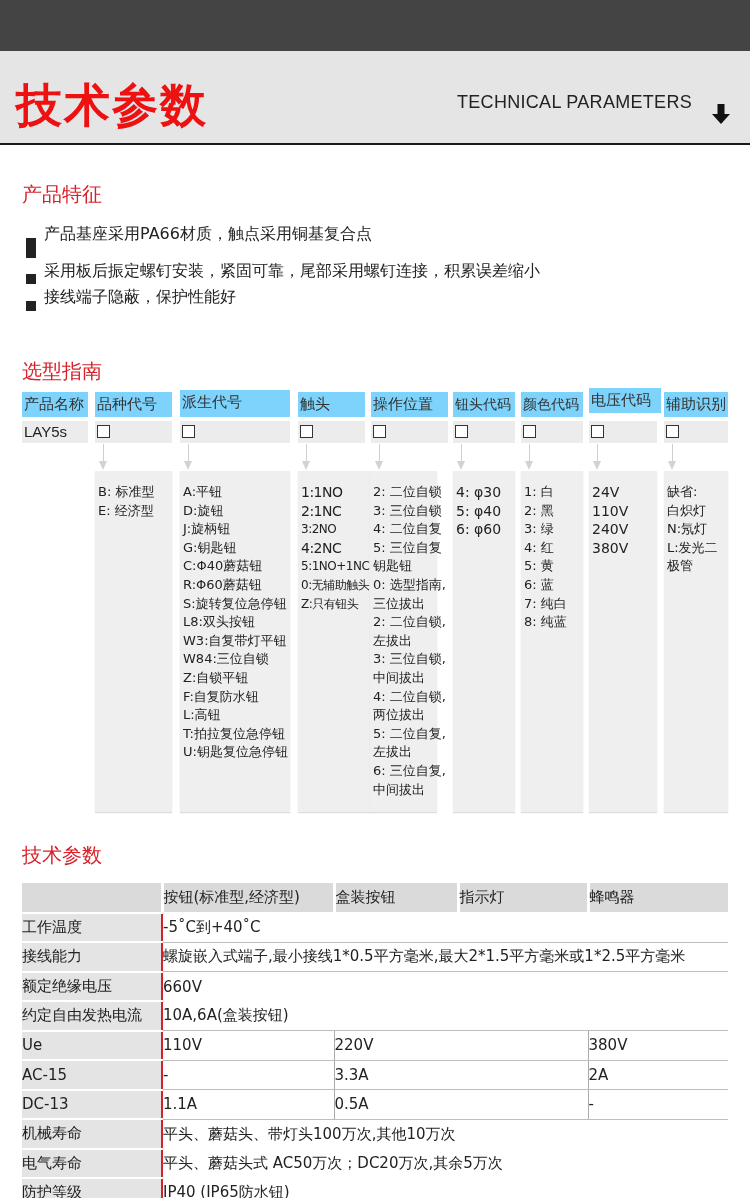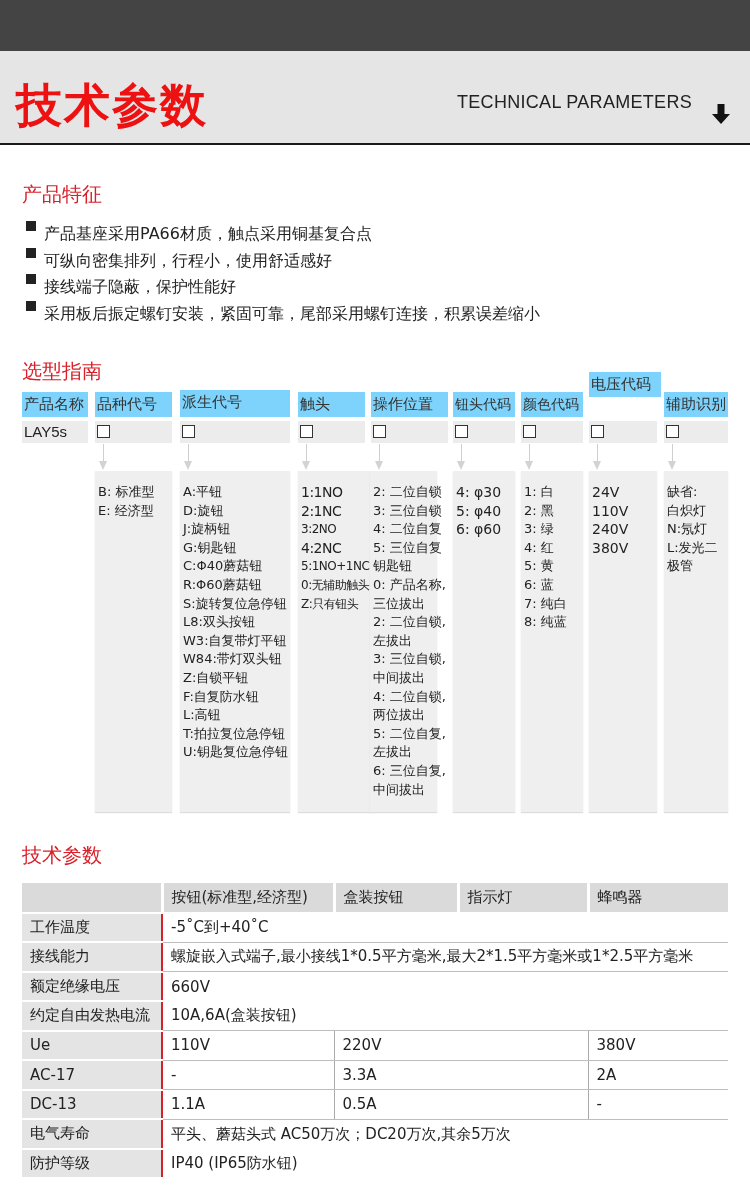--- a/index.html
+++ b/index.html
@@ -4,33 +4,33 @@
 <style>
   * { margin:0; padding:0; box-sizing:border-box; }
   body { width:750px; height:1198px; background:#ffffff; font-family:"Liberation Sans","DejaVu Sans",sans-serif; color:#222; position:relative; overflow:hidden; }
   .topbar { position:absolute; left:0; top:0; width:750px; height:51px; background:#444444; }
   .header { position:absolute; left:0; top:51px; width:750px; height:94px; background:#e5e5e5; border-bottom:2px solid #1a1a1a; }
   .header .title { position:absolute; left:16px; top:24px; font-size:46px; font-weight:bold; color:#ee1111; letter-spacing:2px; font-family:"DejaVu Sans",sans-serif; }
   .header .en { position:absolute; left:457px; top:41px; font-size:18px; color:#222; letter-spacing:0.3px; }
   .header .arrow { position:absolute; left:711px; top:52px; width:20px; height:22px; }
   .sec-title { position:absolute; left:22px; font-size:20px; color:#d8202a; font-family:"DejaVu Sans",sans-serif; }
   .features { position:absolute; left:26px; top:221px; }
-  .features li { list-style:none; font-size:16px; line-height:26.5px; color:#222; display:flex; align-items:flex-start; font-family:"DejaVu Sans",sans-serif; }
+  .features li { list-style:none; font-size:16px; line-height:26.5px; color:#222; display:flex; align-items:flex-end; font-family:"DejaVu Sans",sans-serif; }
   .features .sq { display:inline-block; width:10px; height:10px; background:#222; margin-right:8px; }
   .gh { position:absolute; height:25px; background:#7dd3fc; font-size:15px; line-height:25px; padding-left:2px; white-space:nowrap; overflow:hidden; font-family:"DejaVu Sans",sans-serif; color:#333; }
   .gv { position:absolute; height:22px; background:#ececec; font-size:15px; line-height:22px; padding-left:2px; }
   .box { display:inline-block; width:13px; height:13px; border:1.5px solid #333; background:#fff; vertical-align:middle; margin-top:-3px; }
   .arr { position:absolute; width:12px; }
   .arr .line { position:absolute; left:5px; top:0; width:1px; background:#cfcfcf; }
   .arr .head { position:absolute; left:1px; width:0; height:0; border-left:4px solid transparent; border-right:4px solid transparent; border-top:9px solid #d3d3d3; }
   .panel { position:absolute; top:471px; height:341px; background:#efefef; box-shadow:0 1px 1px #ddd; padding:12px 0 0 3px; }
   .panel div { font-size:13px; line-height:18.6px; color:#222; white-space:nowrap; font-family:"DejaVu Sans",sans-serif; }
   .panel.small div { font-size:12px; letter-spacing:-0.5px; }
   table.spec { position:absolute; left:22px; top:883px; border-collapse:collapse; width:706px; }
-  table.spec td { height:29.5px; font-size:15px; padding-left:8px; border-bottom:1.5px solid #bdbdbd; font-family:"DejaVu Sans",sans-serif; color:#222; white-space:nowrap; }
+  table.spec td { height:29.5px; font-size:15px; padding-left:0; border-bottom:1.5px solid #bdbdbd; font-family:"DejaVu Sans",sans-serif; color:#222; white-space:nowrap; }
   table.spec td.lbl { background:#e4e4e4; width:140px; border-bottom:2px solid #fff; }
   table.spec tr.head td { background:#dadada; border-bottom:2px solid #fff; border-right:3px solid #fff; }
   table.spec td.first { border-left:2px solid #d8202a; }
   table.spec td.v { border-right:1.5px solid #aaa; }
 </style>
 </head>
 <body>
 
 <div class="topbar"></div>
 
@@ -44,42 +44,41 @@
 </div>
 
 <div class="sec-title" style="top:181px">产品特征</div>
 <ul class="features">
   <li>
       <span class="sq"></span>
       <span>产品基座采用PA66材质，触点采用铜基复合点</span>
     </li>
   <li>
       <span class="sq"></span>
-      <span>可纵向密集排列，行程小，使用舒适感好</span>
+    </li>
+  <li>
+      <span class="sq"></span>
+      <span>采用板后振定螺钉安装，紧固可靠，尾部采用螺钉连接，积累误差缩小</span>
     </li>
   <li>
       <span class="sq"></span>
       <span>接线端子隐蔽，保护性能好</span>
-    </li>
-  <li>
-      <span class="sq"></span>
-      <span>采用板后振定螺钉安装，紧固可靠，尾部采用螺钉连接，积累误差缩小</span>
     </li>
 </ul>
 
 <div class="sec-title" style="top:358px">选型指南</div>
 
 <div class="gh" style="left:22px;top:392px;width:66px">产品名称</div>
 <div class="gh" style="left:95px;top:392px;width:77px">品种代号</div>
 <div class="gh" style="left:180px;top:390px;width:110px;height:27px">派生代号</div>
 <div class="gh" style="left:298px;top:392px;width:67px">触头</div>
 <div class="gh" style="left:371px;top:392px;width:77px">操作位置</div>
 <div class="gh" style="left:453px;top:392px;width:62px;font-size:14px">钮头代码</div>
 <div class="gh" style="left:521px;top:392px;width:62px;font-size:14px">颜色代码</div>
-<div class="gh" style="left:589px;top:372px;width:72px">电压代码</div>
+<div class="gh" style="left:589px;top:388px;width:72px">电压代码</div>
 <div class="gh" style="left:664px;top:392px;width:64px">辅助识别</div>
 
 <div class="gv" style="left:22px;top:421px;width:66px">LAY5s</div>
 <div class="gv" style="left:95px;top:421px;width:77px"><span class="box"></span></div>
 <div class="gv" style="left:180px;top:421px;width:110px"><span class="box"></span></div>
 <div class="gv" style="left:298px;top:421px;width:67px"><span class="box"></span></div>
 <div class="gv" style="left:371px;top:421px;width:77px"><span class="box"></span></div>
 <div class="gv" style="left:453px;top:421px;width:62px"><span class="box"></span></div>
 <div class="gv" style="left:521px;top:421px;width:62px"><span class="box"></span></div>
 <div class="gv" style="left:589px;top:421px;width:68px"><span class="box"></span></div>
@@ -125,21 +124,21 @@
 <div class="panel" style="left:180px;width:110px">
   <div>A:平钮</div>
   <div>D:旋钮</div>
   <div>J:旋柄钮</div>
   <div>G:钥匙钮</div>
   <div>C:Φ40蘑菇钮</div>
   <div>R:Φ60蘑菇钮</div>
   <div>S:旋转复位急停钮</div>
   <div>L8:双头按钮</div>
   <div>W3:自复带灯平钮</div>
-  <div>W84:带灯双头钮</div>
+  <div>W84:三位自锁</div>
   <div>Z:自锁平钮</div>
   <div>F:自复防水钮</div>
   <div>L:高钮</div>
   <div>T:拍拉复位急停钮</div>
   <div>U:钥匙复位急停钮</div>
 </div>
 <div class="panel small" style="left:298px;width:77px">
   <div style="font-size:14px">1:1NO</div>
   <div style="font-size:14px">2:1NC</div>
   <div style="font-size:12px">3:2NO</div>
@@ -147,21 +146,21 @@
   <div>5:1NO+1NC</div>
   <div>0:无辅助触头</div>
   <div>Z:只有钮头</div>
 </div>
 <div class="panel" style="left:370px;width:67px">
   <div>2: 二位自锁</div>
   <div>3: 三位自锁</div>
   <div>4: 二位自复</div>
   <div>5: 三位自复</div>
   <div>钥匙钮</div>
-  <div>0: 产品名称,</div>
+  <div>0: 选型指南,</div>
   <div>三位拔出</div>
   <div>2: 二位自锁,</div>
   <div>左拔出</div>
   <div>3: 三位自锁,</div>
   <div>中间拔出</div>
   <div>4: 二位自锁,</div>
   <div>两位拔出</div>
   <div>5: 二位自复,</div>
   <div>左拔出</div>
   <div>6: 三位自复,</div>
@@ -230,32 +229,36 @@
     <td class="lbl">约定自由发热电流</td>
     <td class="first" colspan="4">10A,6A(盒装按钮)</td>
   </tr>
   <tr>
     <td class="lbl">Ue</td>
     <td class="first v">110V</td>
     <td class="v" colspan="2">220V</td>
     <td>380V</td>
   </tr>
   <tr>
-    <td class="lbl">AC-17</td>
+    <td class="lbl">AC-15</td>
     <td class="first v">-</td>
     <td class="v" colspan="2">3.3A</td>
     <td>2A</td>
   </tr>
   <tr>
     <td class="lbl">DC-13</td>
     <td class="first v">1.1A</td>
     <td class="v" colspan="2">0.5A</td>
     <td>-</td>
   </tr>
   <tr>
+    <td class="lbl">机械寿命</td>
+    <td class="first" colspan="4" style="border-bottom:none">平头、蘑菇头、带灯头100万次,其他10万次</td>
+  </tr>
+  <tr>
     <td class="lbl">电气寿命</td>
     <td class="first" colspan="4" style="border-bottom:none">平头、蘑菇头式 AC50万次；DC20万次,其余5万次</td>
   </tr>
   <tr>
     <td class="lbl">防护等级</td>
     <td class="first" colspan="4" style="border-bottom:none">IP40 (IP65防水钮)</td>
   </tr>
 </tbody>
   </table>
 

